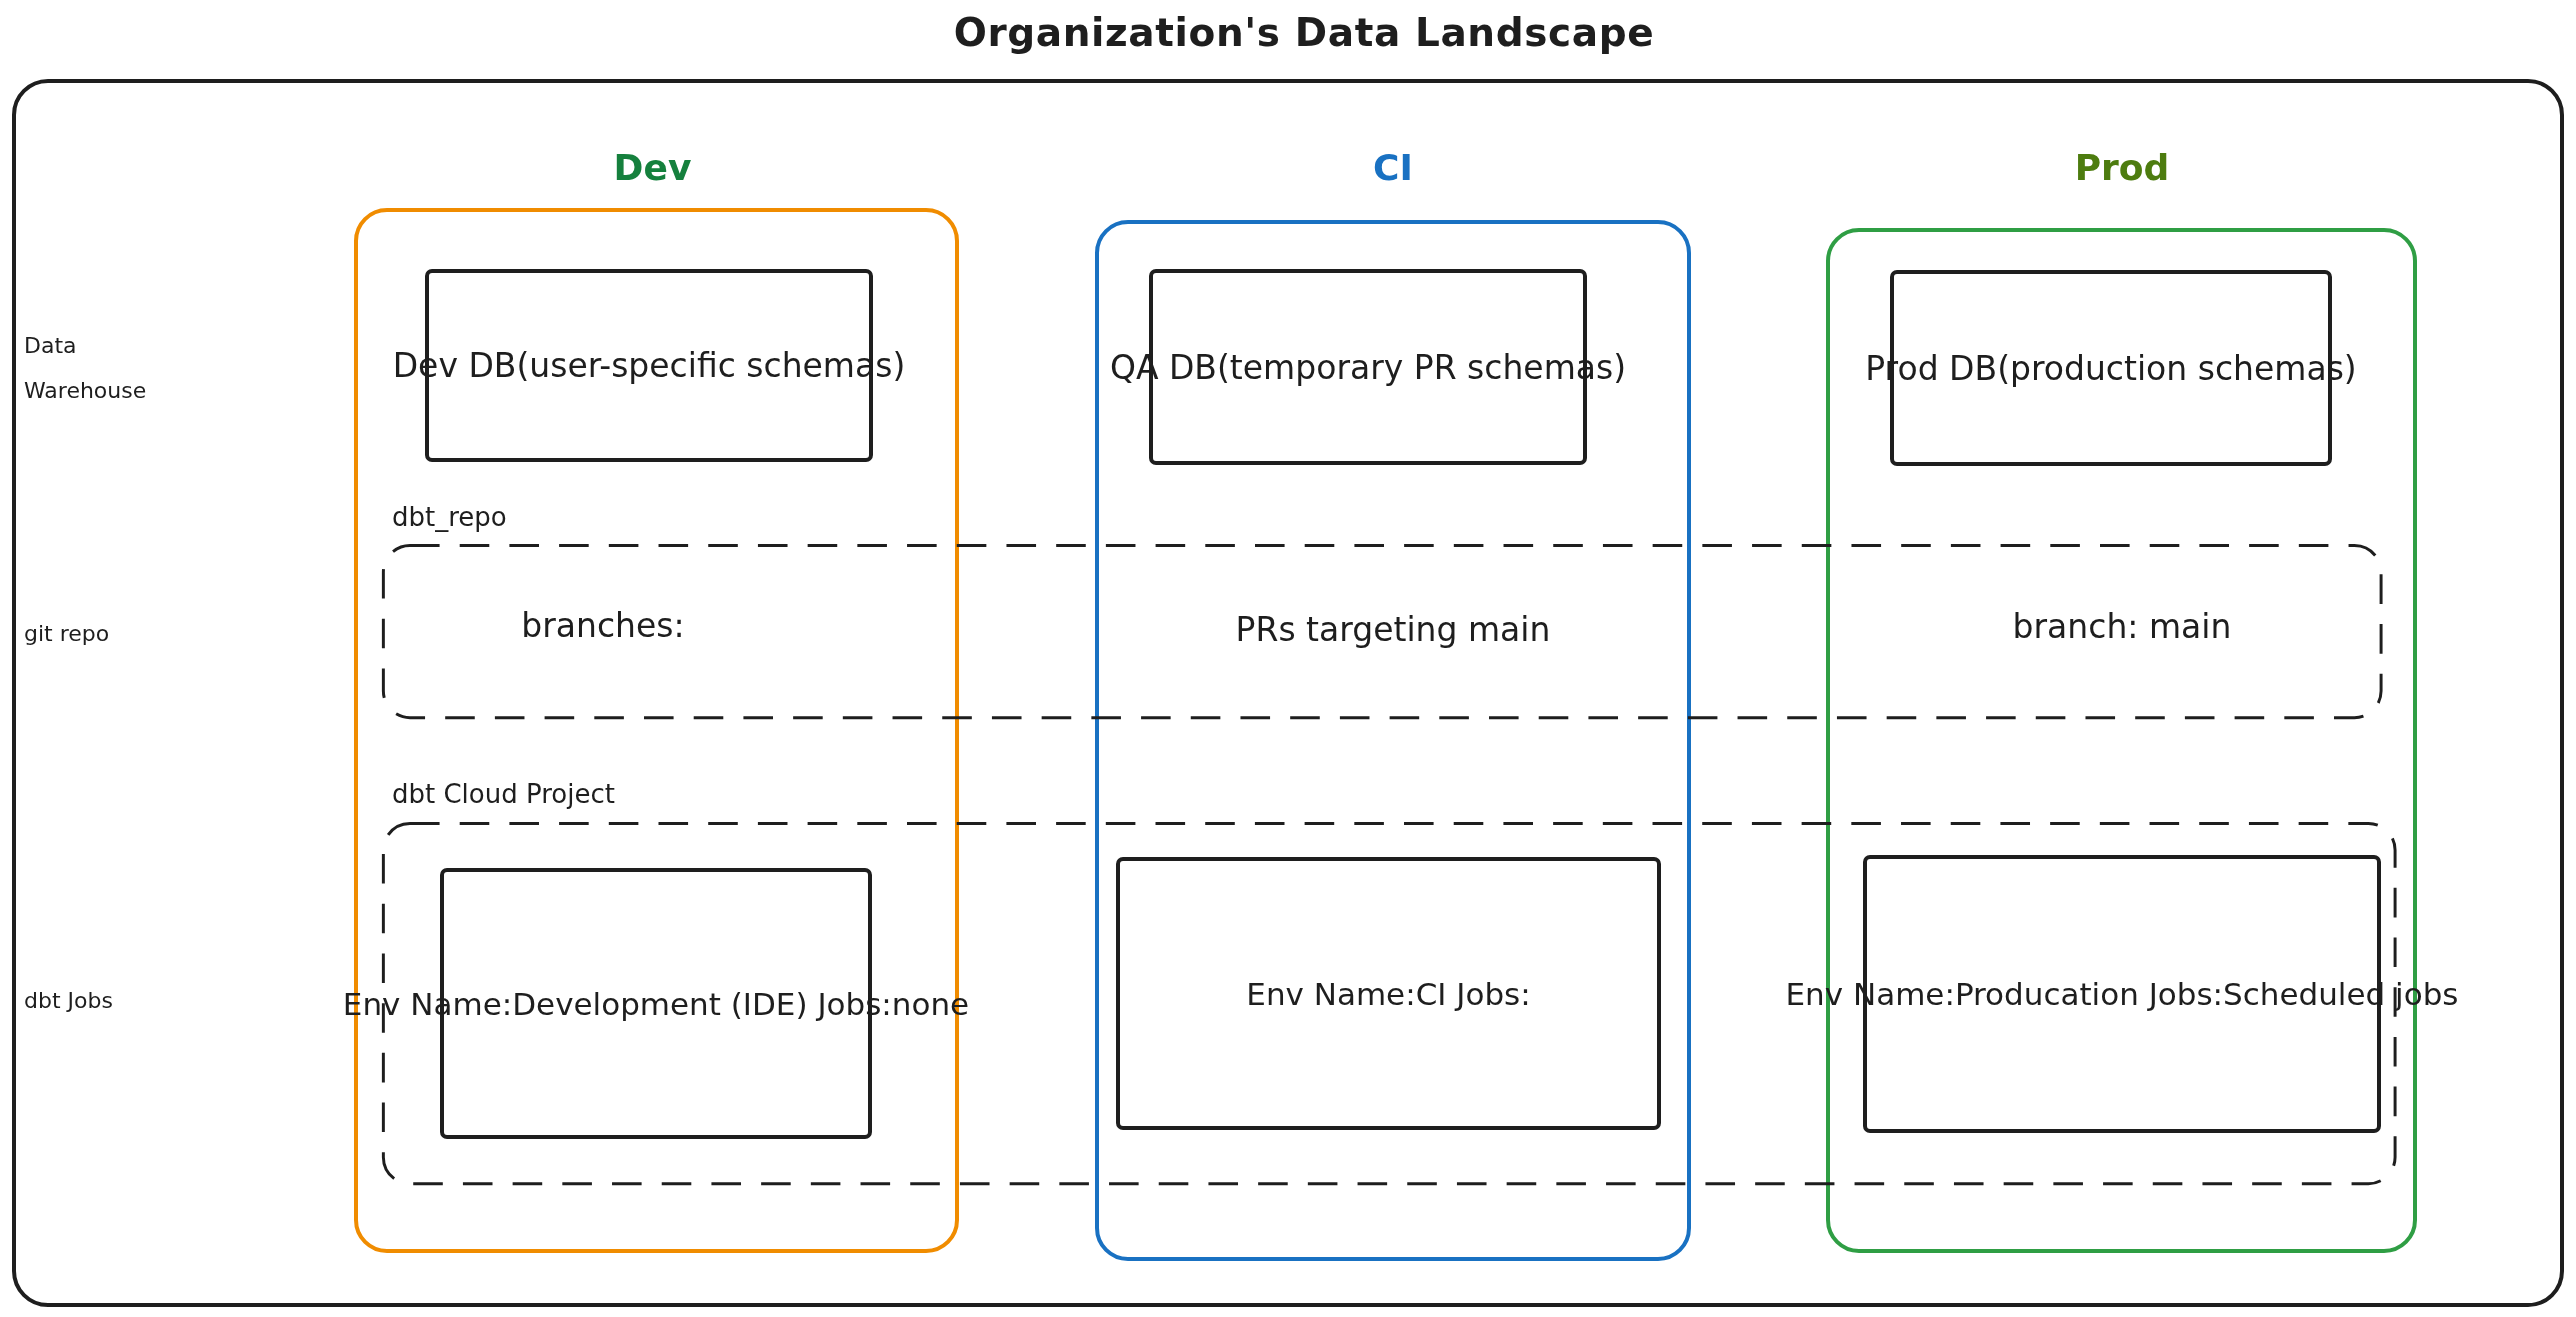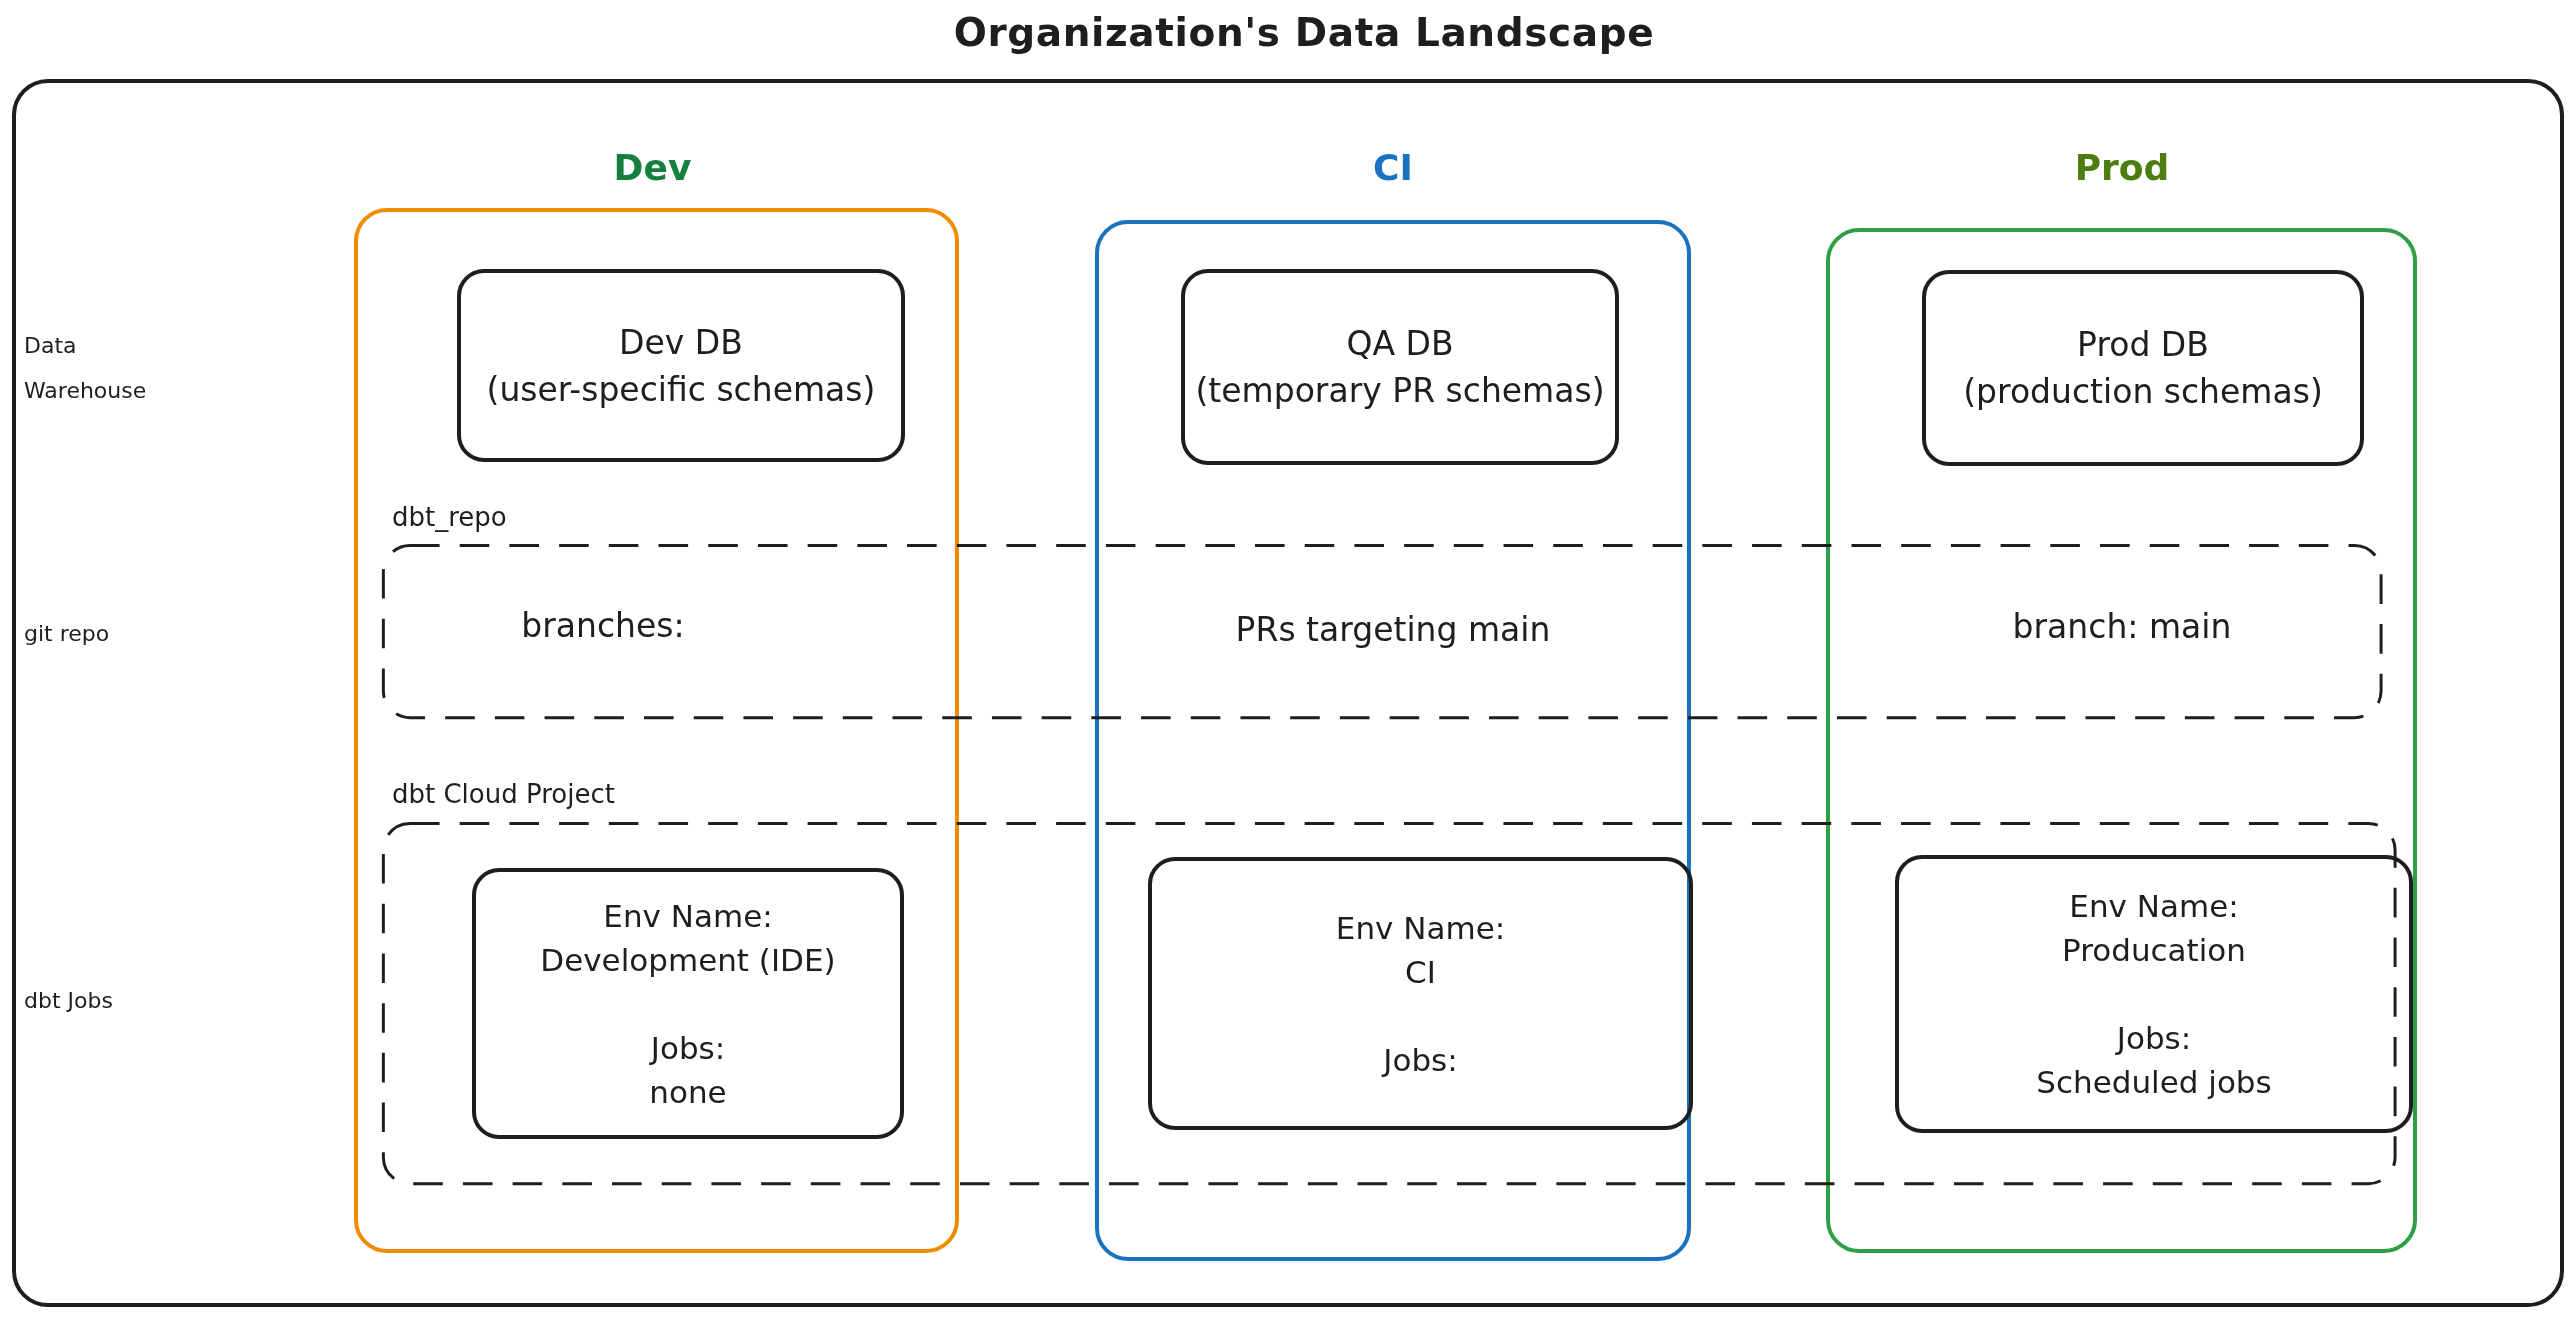--- a/index.html
+++ b/index.html
@@ -31,24 +31,23 @@
   .col-container {
     border: 4.1px solid; border-radius: 33px;
     background: transparent;
   }
 
   .row-label {
     font-size: 22px; line-height: 45px;
   }
 
   .solid-box {
-    border: 4.1px solid #1e1e1e; border-radius: 27px;
-    display: flex; flex-direction: column; justify-content: center; align-items: center;
+    border: 4.1px solid #1e1e1e; border-radius: 7px;
+    display: flex; flex-direction: row; justify-content: center; align-items: center;
     text-align: center;
-    margin-left: 32px;
   }
   .wh-line { font-size: 33px; line-height: 47px; white-space: nowrap; }
 
   .dashed-svg { position: absolute; overflow: visible; }
 
   .zone-label { font-size: 26px; line-height: 31px; white-space: nowrap; }
 
   .repo-text { font-size: 33px; line-height: 49px; text-align: center; white-space: nowrap; }
 
   .env-line { font-size: 31px; line-height: 44px; white-space: nowrap; }

